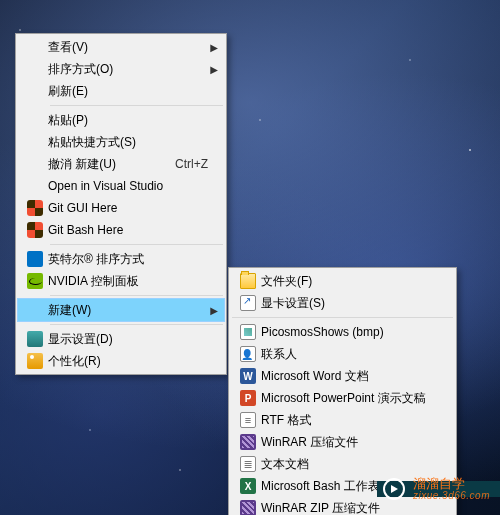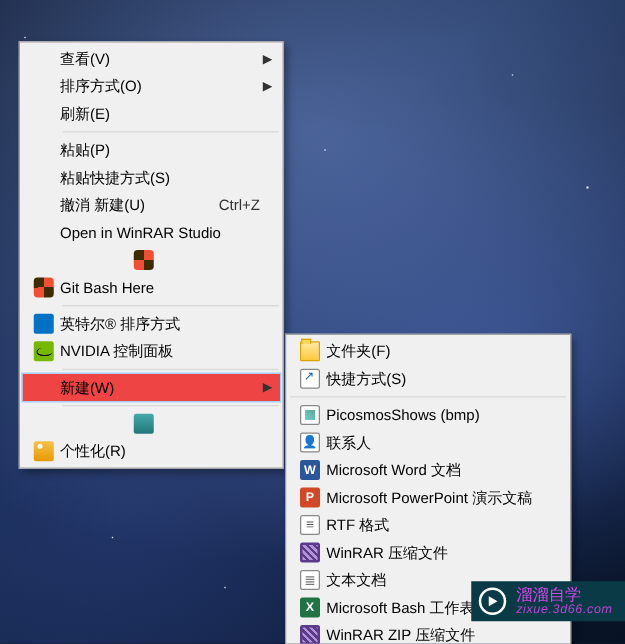--- a/index.html
+++ b/index.html
@@ -43,23 +43,22 @@
   .menu1 { top: 33px; left: 15px; width: 212px; }
   .menu2 { top: 267px; left: 228px; width: 229px; }
 
   .item {
     height: 22px;
     display: flex;
     align-items: center;
     padding: 0 6px 0 4px;
     white-space: nowrap;
     position: relative;
-    justify-content: center;
-  }
-  .item.hl { background: #ef4444; outline: 1px solid #99d1ff; }
+  }
+  .item.hl { background: #7dd3fc; outline: 1px solid #99d1ff; }
   .item.disabled { color: #000000; }
   .sep { height: 1px; background: #d7d7d7; margin: 3px 1px 3px 32px; }
   .sepfull { height: 1px; background: #d7d7d7; margin: 3px 1px; }
 
   .iconcol { width: 26px; display: flex; align-items: center; justify-content: center; flex-shrink: 0; }
   .label { flex: 1; overflow: hidden; text-overflow: ellipsis; }
   .shortcut { color: #333; margin-left: 4px; }
   .arrow { width: 10px; text-align: right; font-size: 10px; color: #333; }
 
   
@@ -86,23 +85,23 @@
   .ico-txt { background:#fff;border:1px solid #888;}
   .ico-txt::after{content:"≣";color:#777;font-size:11px;}
   .ico-display { background:linear-gradient(#4aa,#277);border-radius:2px;}
   .ico-personal { background:linear-gradient(#f5c04a,#e69a00);border-radius:2px;position:relative;}
   .ico-personal::after{content:"";position:absolute;left:3px;top:2px;width:4px;height:4px;border-radius:50%;background:#fff;}
 
   
   .watermark {
     position: absolute;
     right: 0; bottom: 18px;
-    height: 32px;
+    height: 16px;
     background: #0a3a45;
-    color: #d946ef;
+    color: #f97316;
     display: flex;
     align-items: center;
     padding: 0 10px 0 6px;
     gap: 8px;
     font-size: 13px;
   }
   .watermark .play {
     width:22px;height:22px;border:2px solid #fff;border-radius:50%;
     display:flex;align-items:center;justify-content:center;
   }
@@ -143,27 +142,28 @@
       <span class="arrow"></span>
     </div>
     <div class="item">
       <span class="iconcol"></span>
       <span class="label">撤消 新建(U)</span>
       <span class="shortcut">Ctrl+Z</span>
       <span class="arrow"></span>
     </div>
     <div class="item">
       <span class="iconcol"></span>
-      <span class="label">Open in WinRAR Studio</span>
+      <span class="label">Open in Visual Studio</span>
       <span class="arrow"></span>
     </div>
     <div class="item">
       <span class="iconcol">
         <span class="ico ico-git"></span>
       </span>
+      <span class="label">Git GUI Here</span>
       <span class="arrow"></span>
     </div>
     <div class="item">
       <span class="iconcol">
         <span class="ico ico-git"></span>
       </span>
       <span class="label">Git Bash Here</span>
       <span class="arrow"></span>
     </div>
     <div class="sep"></div>
@@ -185,20 +185,21 @@
     <div class="item hl">
       <span class="iconcol"></span>
       <span class="label">新建(W)</span>
       <span class="arrow">▶</span>
     </div>
     <div class="sep"></div>
     <div class="item">
       <span class="iconcol">
         <span class="ico ico-display"></span>
       </span>
+      <span class="label">显示设置(D)</span>
       <span class="arrow"></span>
     </div>
     <div class="item">
       <span class="iconcol">
         <span class="ico ico-personal"></span>
       </span>
       <span class="label">个性化(R)</span>
       <span class="arrow"></span>
     </div>
   </div>
@@ -208,21 +209,21 @@
       <span class="iconcol">
         <span class="ico ico-folder"></span>
       </span>
       <span class="label">文件夹(F)</span>
       <span class="arrow"></span>
     </div>
     <div class="item">
       <span class="iconcol">
         <span class="ico ico-shortcut"></span>
       </span>
-      <span class="label">快捷方式(S)</span>
+      <span class="label">显卡设置(S)</span>
       <span class="arrow"></span>
     </div>
     <div class="sepfull"></div>
     <div class="item">
       <span class="iconcol">
         <span class="ico ico-bmp"></span>
       </span>
       <span class="label">PicosmosShows (bmp)</span>
       <span class="arrow"></span>
     </div>

